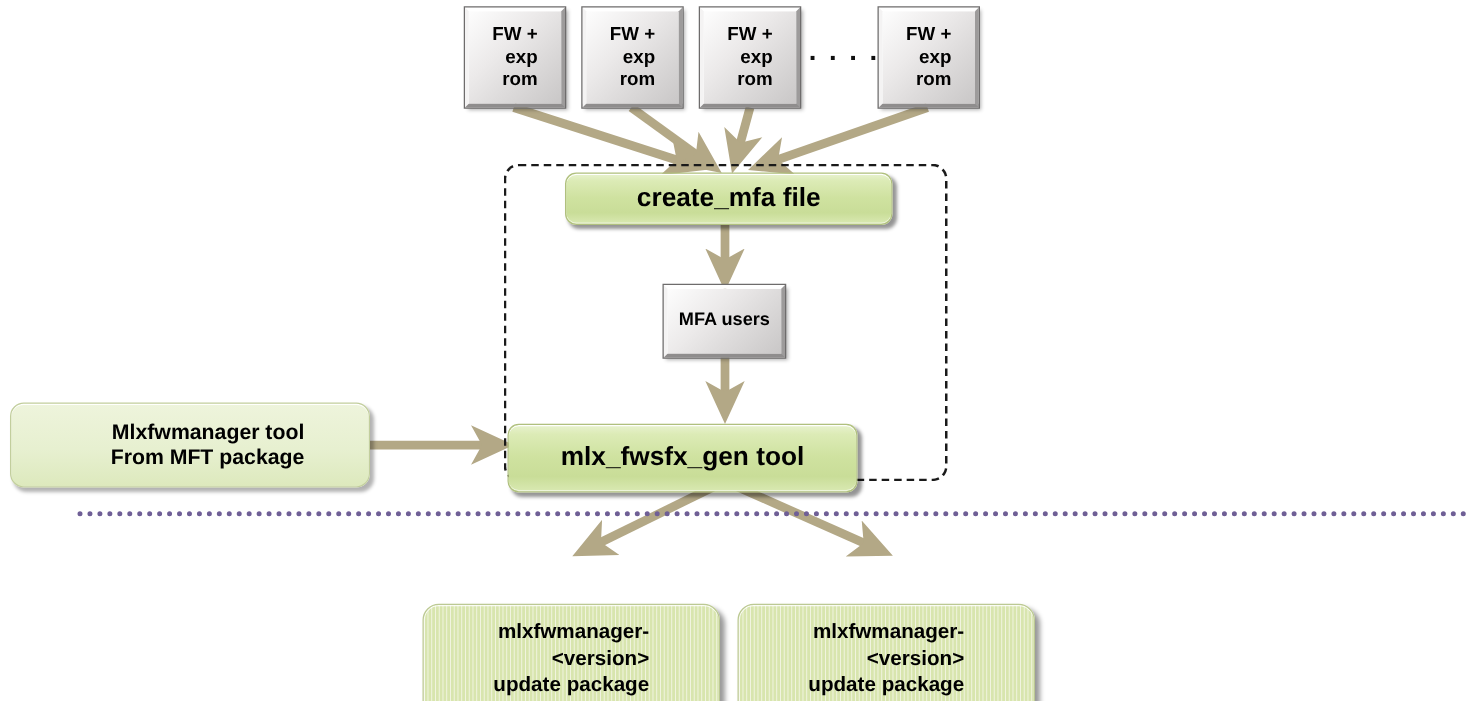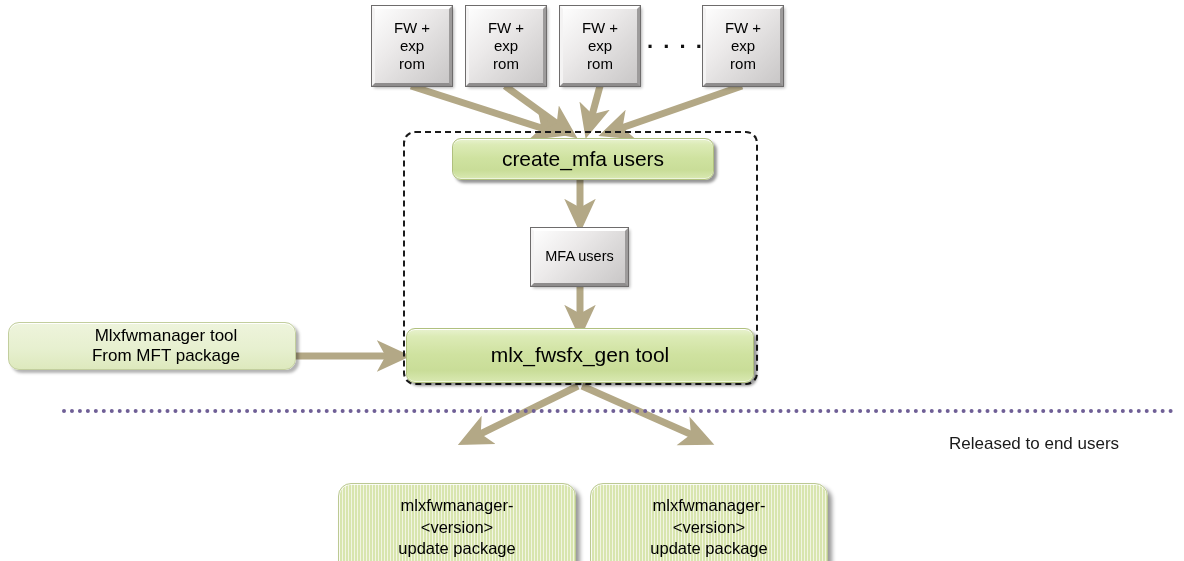--- a/index.html
+++ b/index.html
@@ -26,23 +26,23 @@
     height: 561px;
     pointer-events: none;
   }
 
   .node {
     position: absolute;
     box-sizing: border-box;
     display: flex;
     align-items: center;
     justify-content: center;
-    text-align: center;
+    text-align: right;
     color: #000000;
-    font-weight: normal;
+    font-weight: bold;
     line-height: 1.18;
     z-index: 3;
   }
 
   
   .box-grey {
     background: linear-gradient(135deg, #fdfdfd 0%, #eceaea 38%, #dedcdc 62%, #c9c7c7 100%);
     border-top: 3px solid #ffffff;
     border-left: 3px solid #f4f3f3;
     border-right: 3px solid #9d9b9b;
@@ -177,31 +177,30 @@
   <div class="node box-grey" style="left:560px; top:6px; width:80px; height:80px; white-space:pre-line;">FW +
 exp
 rom</div>
 
   <div class="ellipsis-dots" style="left:647px; top:28px;">. . . .</div>
 
   <div class="node box-grey" style="left:703px; top:6px; width:80px; height:80px; white-space:pre-line;">FW +
 exp
 rom</div>
 
-  <div class="node box-green" style="left:452px; top:138px; width:262px; height:42px;">create_mfa users</div>
+  <div class="node box-green" style="left:452px; top:138px; width:262px; height:42px;">create_mfa file</div>
 
   <div class="node box-grey small" style="left:531px; top:228px; width:97px; height:58px;">MFA users</div>
 
-  <div class="node box-pale" style="left:8px; top:322px; width:288px; height:48px; white-space:pre-line;padding-left:28px;">Mlxfwmanager tool
+  <div class="node box-pale" style="left:8px; top:322px; width:288px; height:68px; white-space:pre-line;padding-left:28px;">Mlxfwmanager tool
 From MFT package</div>
 
-  <div class="node box-green" style="left:406px; top:328px; width:348px; height:55px;">mlx_fwsfx_gen tool</div>
+  <div class="node box-green" style="left:406px; top:339px; width:280px; height:55px;">mlx_fwsfx_gen tool</div>
 
   <div class="sep-line" style="left:62px; top:409px; width:1112px;"></div>
-  <div class="sep-label" style="left:949px; top:434px;">Released to end users</div>
 
   <div class="node box-striped" style="left:338px; top:444px; width:238px; height:110px; white-space:pre-line;">mlxfwmanager-
 &lt;version&gt;
 update package
 for Linux</div>
 
   <div class="node box-striped" style="left:590px; top:444px; width:238px; height:110px; white-space:pre-line;">mlxfwmanager-
 &lt;version&gt;
 update package
 for Windows</div>

